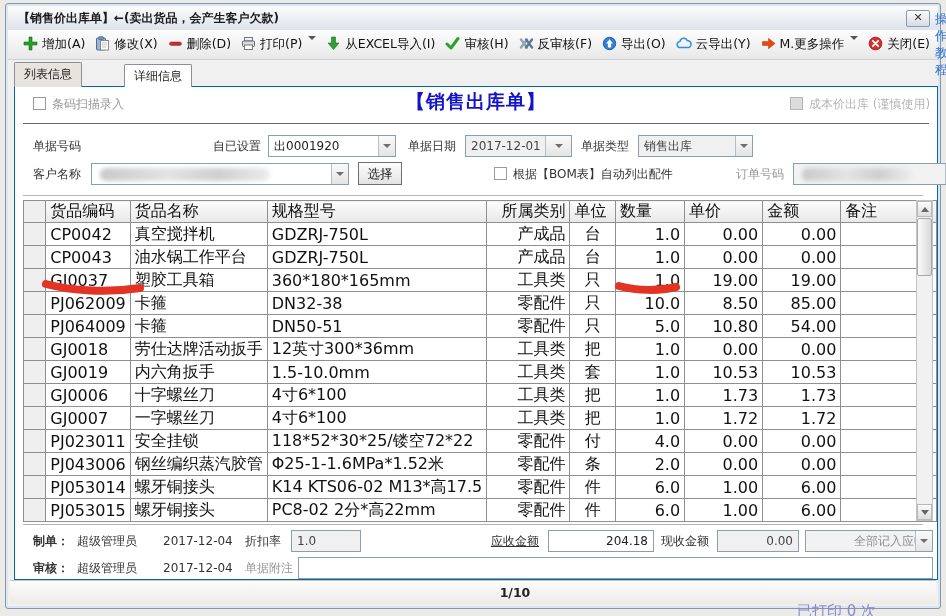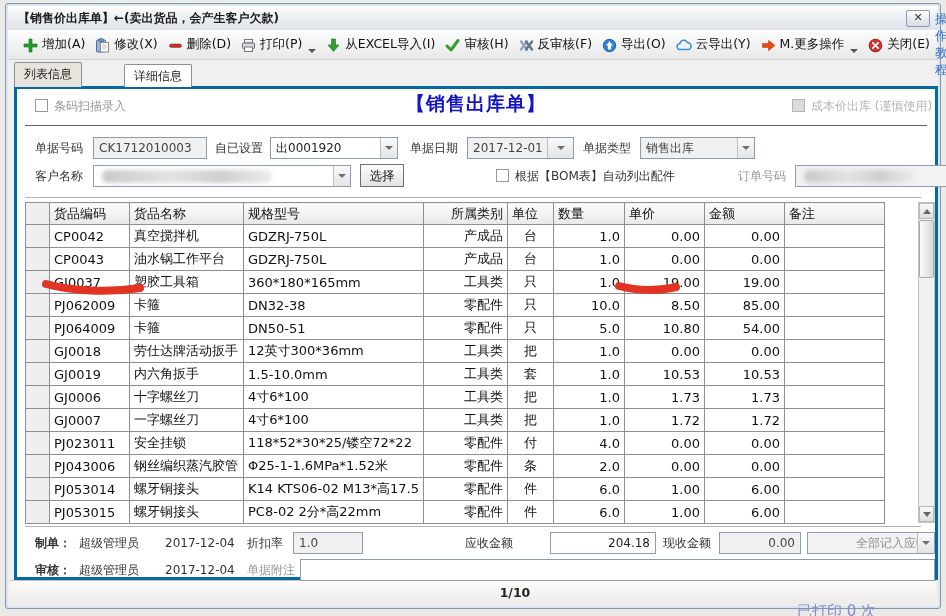--- a/index.html
+++ b/index.html
@@ -16,36 +16,36 @@
               background: linear-gradient(#fdfdfd, #d6dce3); border: 1px solid #8b9aac; border-radius: 2px;
               font-size: 11px; line-height: 14px; text-align: center; color: #333; cursor: default; }
   .win-body { position: absolute; left: 2px; top: 26px; right: 2px; bottom: 2px; background: #f0f0f0; }
 
   
   .toolbar { position: absolute; left: 0; top: 0; right: 0; height: 30px;
              background: linear-gradient(#fdfdfd, #e8e8e8); border-bottom: 1px solid #d2d2d2;
              display: flex; align-items: center; padding: 0 10px 0 4px; }
   .gripper { width: 3px; height: 18px; margin: 0 5px 0 1px;
              background: repeating-linear-gradient(#b9b9b9 0 2px, transparent 2px 4px); }
-  .tbtn { display: flex; align-items: flex-end; gap: 4px; padding: 3px 5px; font-size: 12.5px;
+  .tbtn { display: flex; align-items: flex-start; gap: 4px; padding: 3px 5px; font-size: 12.5px;
           color: #111; white-space: nowrap; cursor: default; }
   .tbtn svg { display: block; }
   .caret { width: 0; height: 0; border-left: 4px solid transparent; border-right: 4px solid transparent;
            border-top: 4px solid #555; margin-left: 2px; }
   .help-link { margin-left: auto; color: #2a6fd1; font-size: 12.5px; }
 
   
   .tabstrip { position: absolute; left: 6px; top: 34px; height: 23px; display: flex; align-items: flex-end; z-index: 3; gap: 40px; }
   .tab { padding: 3px 9px 4px; font-size: 12px; border: 1px solid #8b8f98; border-bottom: none;
          border-radius: 2px 2px 0 0; background: #e7e4dd; color: #222; margin-right: 2px; position: relative; }
   .tab.active { background: #fff; height: 23px; z-index: 4; }
 
   
   .panel { position: absolute; left: 6px; top: 56px; width: 924px; height: 494px;
-           background: #fff; border: 3px solid #0369a1; z-index: 2; }
+           background: #fff; border: 1px solid #0369a1; z-index: 2; }
   .lbl { position: absolute; font-size: 12px; color: #333; line-height: 22px; white-space: nowrap; }
   .lbl.dim { color: #979797; }
   .doc-title { position: absolute; left: 0; right: 0; top: 2px; text-align: center;
                font-size: 19px; font-weight: bold; letter-spacing: 1px; }
   .sep { position: absolute; left: 8px; right: 8px; border-top: 1px solid #666; }
   .sep.light { border-top: 1px solid #b5b5b5; }
 
   .cb { position: absolute; width: 13px; height: 13px; background: #fff; border: 1px solid #9a9a9a; }
   .cb.disabled { background: #dcdcdc; border-color: #b5b5b5; }
 
@@ -60,21 +60,21 @@
   .dd-arrow::after { content: ""; width: 0; height: 0; border-left: 4px solid transparent;
               border-right: 4px solid transparent; border-top: 4px solid #6e6e6e; }
   .blur-redact { position: absolute; left: 8px; top: 4px; height: 13px; border-radius: 6px;
               background: linear-gradient(90deg, #c9c9c9, #e3e3e3 40%, #cfcfcf 70%, #ececec);
               filter: blur(2px); }
   .push-btn { position: absolute; height: 23px; border: 1px solid #707070; background: linear-gradient(#fdfdfd,#e3e3e3);
               font-size: 12.5px; text-align: center; line-height: 21px; color: #111; }
 
   
   .grid-wrap { position: absolute; left: 8px; top: 113px; }
-  table.grid { border-collapse: collapse; table-layout: fixed; font-size: 13px; }
+  table.grid { border-collapse: collapse; table-layout: fixed; font-size: 16px; }
   .grid th { background: linear-gradient(#fcfcfc, #e8e8e8); font-weight: normal; text-align: left; }
   .grid th, .grid td { border: 1px solid #8f8f8f; height: 23px; padding: 0 4px;
                        white-space: nowrap; overflow: hidden; color: #111; }
   .grid th { height: 22px; }
   .grid td { background: #fff; }
   .grid .c-sel  { width: 24px; background: #efefef; padding: 0; }
   .grid .c-code { width: 80px; }
   .grid .c-name { width: 114px; }
   .grid .c-spec { width: 143px; }
   .grid .c-cat  { width: 84px; text-align: right; }
@@ -246,21 +246,20 @@
 
         <span class="cb" style="left:18px; top:10px;"></span>
         <span class="lbl dim" style="left:37px; top:6px;">条码扫描录入</span>
         <div class="doc-title" style="color:#1313cc;">【销售出库单】</div>
         <span class="cb disabled" style="left:775px; top:10px;"></span>
         <span class="lbl" style="left:794px; top:6px; color:#b4b4b4;">成本价出库 (谨慎使用)</span>
 
         <div class="sep" style="top:36px;"></div>
 
         <span class="lbl" style="left:18px; top:48px;">单据号码</span>
-        <div class="fld ro" style="left:76px; top:48px; width:114px;">CK1712010003</div>
         <span class="lbl" style="left:198px; top:48px;">自已设置</span>
         <div class="fld" style="left:253px; top:48px; width:128px;">
           <span>出0001920</span>
           <span class="dd-arrow"></span>
         </div>
         <span class="lbl" style="left:393px; top:48px;">单据日期</span>
         <div class="fld ro" style="left:450px; top:48px; width:107px;">
           <span>2017-12-01</span>
           <span class="dd-arrow" style="width:26px;"></span>
         </div>
@@ -469,21 +468,21 @@
           <div class="vs-btn down"></div>
         </div>
 
         <div class="sep light" style="top:437px; right:14px;"></div>
 
         <span class="lbl" style="left:18px; top:443px; font-weight:bold;">制单：</span>
         <span class="lbl" style="left:62px; top:443px;">超级管理员</span>
         <span class="lbl" style="left:148px; top:443px;">2017-12-04</span>
         <span class="lbl" style="left:230px; top:443px;">折扣率</span>
         <div class="fld ro" style="left:276px; top:443px; width:70px;">1.0</div>
-        <span class="lbl" style="left:448px; top:443px;">应收金额</span>
+        <span class="lbl" style="left:476px; top:443px;text-decoration:underline;">应收金额</span>
         <div class="fld num" style="left:533px; top:443px; width:106px;">204.18</div>
         <span class="lbl" style="left:646px; top:443px;">现收金额</span>
         <div class="fld ro num" style="left:702px; top:443px; width:82px;">0.00</div>
         <div class="fld dis" style="left:790px; top:443px; width:128px;padding-left:48px;">
           <span>全部记入应收款</span>
           <span class="dd-arrow"></span>
         </div>
 
         <span class="lbl" style="left:18px; top:470px; font-weight:bold;">审核：</span>
         <span class="lbl" style="left:62px; top:470px;">超级管理员</span>

